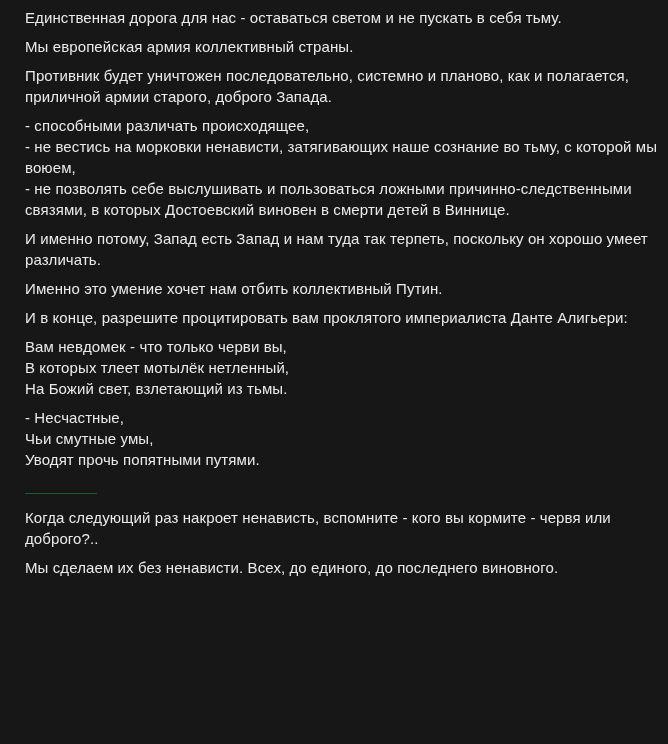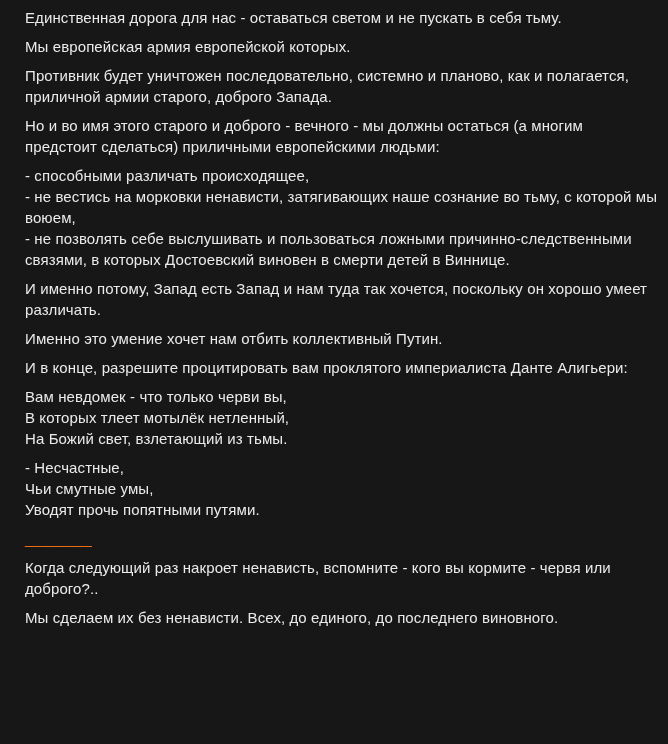--- a/index.html
+++ b/index.html
@@ -24,35 +24,35 @@
     .para {
       margin: 0 0 8px 16px;
       white-space: pre-wrap;
       word-wrap: break-word;
     }
     .para:last-child {
       margin-bottom: 0;
     }
     .divider {
       letter-spacing: 0;
-      color: #f97316;
+      color: #15803d;
+      font-family: Liberation Mono, monospace;
     }
   </style>
 </head>
 <body>
 
 <div class="post">
   <p class="para">Единственная дорога для нас - оставаться светом и не пускать в себя тьму.</p>
-  <p class="para">Мы европейская армия европейской которых.</p>
+  <p class="para">Мы европейская армия коллективный страны.</p>
   <p class="para">Противник будет уничтожен последовательно, системно и планово, как и полагается, приличной армии старого, доброго Запада.</p>
-  <p class="para">Но и во имя этого старого и доброго - вечного - мы должны остаться (а многим предстоит сделаться) приличными европейскими людьми:</p>
   <p class="para">- способными различать происходящее,
 - не вестись на морковки ненависти, затягивающих наше сознание во тьму, с которой мы воюем,
 - не позволять себе выслушивать и пользоваться ложными причинно-следственными связями, в которых Достоевский виновен в смерти детей в Виннице.</p>
-  <p class="para">И именно потому, Запад есть Запад и нам туда так хочется, поскольку он хорошо умеет различать.</p>
+  <p class="para">И именно потому, Запад есть Запад и нам туда так терпеть, поскольку он хорошо умеет различать.</p>
   <p class="para">Именно это умение хочет нам отбить коллективный Путин.</p>
   <p class="para">И в конце, разрешите процитировать вам проклятого империалиста Данте Алигьери:</p>
   <p class="para">Вам невдомек - что только черви вы,
 В которых тлеет мотылёк нетленный,
 На Божий свет, взлетающий из тьмы.</p>
   <p class="para">- Несчастные,
 Чьи смутные умы,
 Уводят прочь попятными путями.</p>
   <p class="para divider">________</p>
   <p class="para">Когда следующий раз накроет ненависть, вспомните - кого вы кормите - червя или доброго?..</p>

